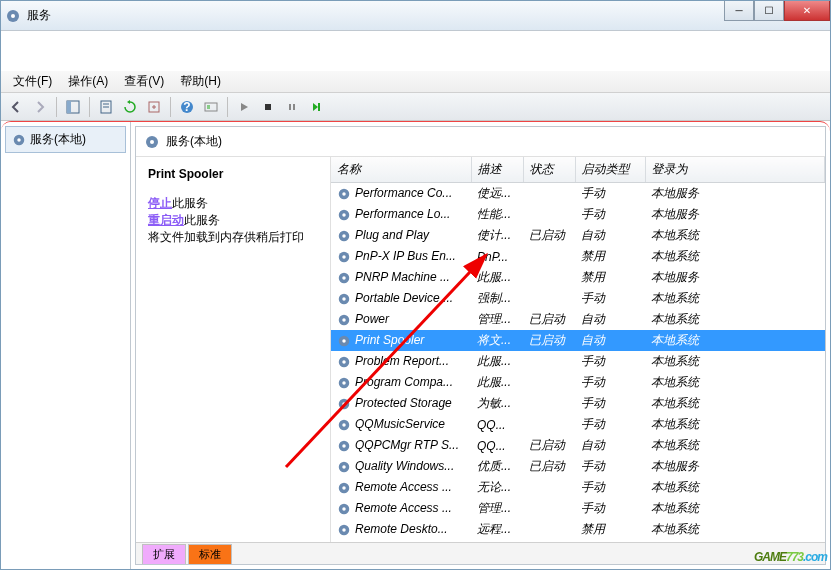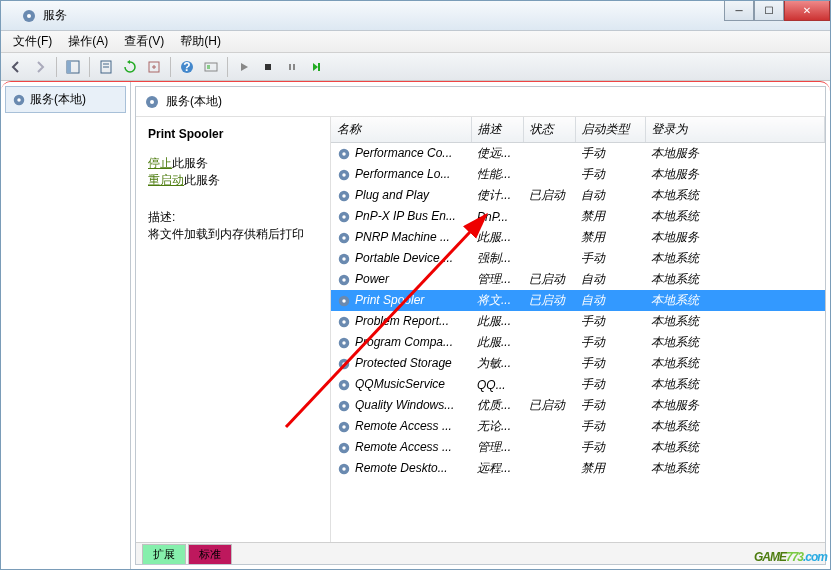--- a/index.html
+++ b/index.html
@@ -1,46 +1,46 @@
 <!DOCTYPE html>
 <html><head>
 <meta charset="utf-8">
 <style>
 * { margin: 0; padding: 0; box-sizing: border-box; font-family: "Microsoft YaHei", "Segoe UI", Tahoma, sans-serif; font-size: 12px; }
 body { background: #e8e8e8; }
 .window { width: 831px; height: 570px; background: #fff; border: 1px solid #7a9cb8; box-shadow: 0 0 8px rgba(0,0,0,0.3); display: flex; flex-direction: column; }
-.titlebar { height: 30px; background: linear-gradient(to bottom, #f6f9fc, #dde8f2); display: flex; align-items: center; padding: 0 20px; border-bottom: 1px solid #c0c8d0; position: relative; }
+.titlebar { height: 30px; background: linear-gradient(to bottom, #f6f9fc, #dde8f2); display: flex; align-items: center; padding: 0 4px; border-bottom: 1px solid #c0c8d0; position: relative; }
 .titlebar-icon { width: 16px; height: 16px; margin-right: 6px; }
 .winbtns { display: flex; gap: 0; position: absolute; right: 0; top: 0; }
 .winbtn { width: 30px; height: 20px; border: 1px solid #8a9aaa; border-top: none; background: linear-gradient(to bottom,#f0f4f8,#d8e2ec); display: flex; align-items: center; justify-content: center; font-size: 10px; cursor: default; }
 .winbtn.close { background: linear-gradient(to bottom,#e88,#c33); color: #fff; border-color: #a33; width: 46px; border-top-right-radius: 0; }
-.menubar { height: 22px; background: linear-gradient(to bottom,#f8f8f8,#eee); border-bottom: 1px solid #d0d0d0; display: flex; align-items: center; padding: 0 4px; }
+.menubar { height: 22px; background: linear-gradient(to bottom,#f8f8f8,#eee); border-bottom: 1px solid #d0d0d0; display: flex; align-items: center; padding: 0 4px; margin-top: 40px; }
 .menuitem { padding: 2px 8px; cursor: default; }
 .toolbar { height: 28px; background: linear-gradient(to bottom,#f4f6f8,#e4e8ec); border-bottom: 1px solid #c8c8c8; display: flex; align-items: center; padding: 0 4px; gap: 2px; }
 .tbtn { width: 22px; height: 22px; display: flex; align-items: center; justify-content: center; border: 1px solid transparent; cursor: default; }
 .tsep { width: 1px; height: 20px; background: #c0c0c0; margin: 0 3px; }
 .body { flex: 1; display: flex; border-top: 1px solid #ef4444; overflow: hidden; border-radius: 10px; }
 .leftpane { width: 130px; background: #fff; border-right: 1px solid #c0c8d0; }
 .treeitem { padding: 4px 6px; display: flex; align-items: center; gap: 4px; background: #e8f0f8; border: 1px solid #a8c0d8; margin: 4px; }
 .rightpane { flex: 1; display: flex; flex-direction: column; background: #fff; margin: 4px; border: 1px solid #c0c8d0; overflow: hidden; }
 .rightheader { padding: 6px 8px; display: flex; align-items: center; gap: 6px; border-bottom: 1px solid #e0e0e0; }
 .rightbody { flex: 1; display: flex; overflow: hidden; position: relative; }
 .detailpane { width: 195px; padding: 10px 12px; border-right: 1px solid #e0e0e0; }
 .detailpane .svcname { font-weight: bold; margin-bottom: 14px; }
-.detailpane .link { color: #4d7c0f; text-decoration: underline; cursor: pointer; }
+.detailpane .link { color: #8b5cf6; text-decoration: underline; cursor: pointer; font-weight: bold; }
 .detailpane .desc-label { margin-top: 20px; }
 .listpane { flex: 1; overflow: auto; position: relative; }
 table { width: 100%; border-collapse: collapse; table-layout: fixed; font-style: italic; }
 th { text-align: left; font-weight: normal; padding: 4px 6px; background: linear-gradient(to bottom,#fdfdfd,#eef1f4); border-right: 1px solid #d8dce0; border-bottom: 1px solid #d0d4d8; position: sticky; top: 0; white-space: nowrap; overflow: hidden; }
 td { padding: 2px 6px; white-space: nowrap; overflow: hidden; text-overflow: ellipsis; }
 tr.selected td { background: #3399ff; color: #fff; }
 .svc-icon { width: 14px; height: 14px; display: inline-block; vertical-align: middle; margin-right: 4px; }
 .tabs { height: 22px; border-top: 1px solid #d0d0d0; display: flex; align-items: flex-end; padding-left: 6px; background: #f4f4f4; }
-.tab { padding: 2px 10px; border: 1px solid #c0c0c0; border-bottom: none; background: #be185d; margin-right: 2px; font-size: 11px; cursor: default; }
-.tab.inactive { background: #86efac; }
+.tab { padding: 2px 10px; border: 1px solid #c0c0c0; border-bottom: none; background: #f97316; margin-right: 2px; font-size: 11px; cursor: default; }
+.tab.inactive { background: #f0abfc; }
 .arrow { position: absolute; pointer-events: none; z-index: 50; }
 .gear { fill: #6a8ab0; }
 .watermark { position: absolute; right: 4px; bottom: 2px; font-size: 28px; font-weight: 900; font-style: italic; letter-spacing: -1px; }
 .watermark .g1 { color: #4d7c0f; }
 .watermark .g2 { color: #7ac943; }
 .watermark .g3 { color: #29abe2; }
 </style>
 </head>
 <body>
 
@@ -164,21 +164,20 @@
 
       <div class="rightbody">
         <div class="detailpane">
           <div class="svcname">Print Spooler</div>
           <div>
             <span class="link">停止</span><span>此服务</span>
           </div>
           <div>
             <span class="link">重启动</span><span>此服务</span>
           </div>
-          <div class="desc-label">描述:</div>
           <div>将文件加载到内存供稍后打印</div>
         </div>
 
         <div class="listpane">
           <table>
             <colgroup>
                 <col style="width:140px">
                 <col style="width:52px">
                 <col style="width:52px">
                 <col style="width:70px">
@@ -311,20 +310,30 @@
                     </svg><span>QQMusicService</span></td>
                   <td>QQ...</td>
                   <td></td>
                   <td>手动</td>
                   <td>本地系统</td>
                 </tr>
                 <tr class="row">
                   <td><svg class="svc-icon" viewBox="0 0 16 16">
                       <circle cx="8" cy="8" r="6" fill="#6a8ab0"></circle>
                       <circle cx="8" cy="8" r="2" fill="#fff"></circle>
+                    </svg><span>QQPCMgr RTP S...</span></td>
+                  <td>QQ...</td>
+                  <td>已启动</td>
+                  <td>自动</td>
+                  <td>本地系统</td>
+                </tr>
+                <tr class="row">
+                  <td><svg class="svc-icon" viewBox="0 0 16 16">
+                      <circle cx="8" cy="8" r="6" fill="#6a8ab0"></circle>
+                      <circle cx="8" cy="8" r="2" fill="#fff"></circle>
                     </svg><span>Quality Windows...</span></td>
                   <td>优质...</td>
                   <td>已启动</td>
                   <td>手动</td>
                   <td>本地服务</td>
                 </tr>
                 <tr class="row">
                   <td><svg class="svc-icon" viewBox="0 0 16 16">
                       <circle cx="8" cy="8" r="6" fill="#6a8ab0"></circle>
                       <circle cx="8" cy="8" r="2" fill="#fff"></circle>

